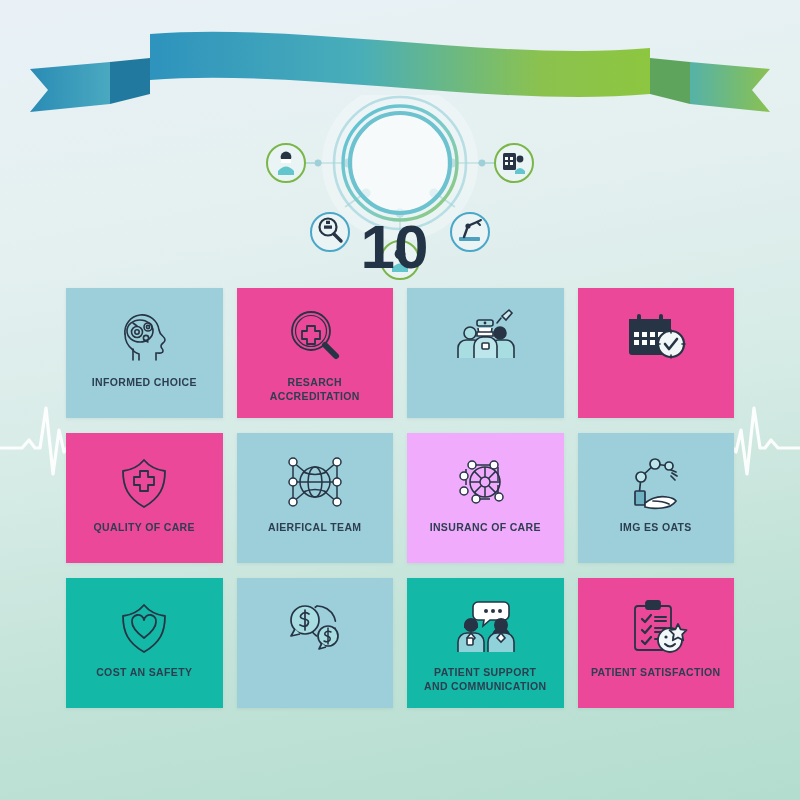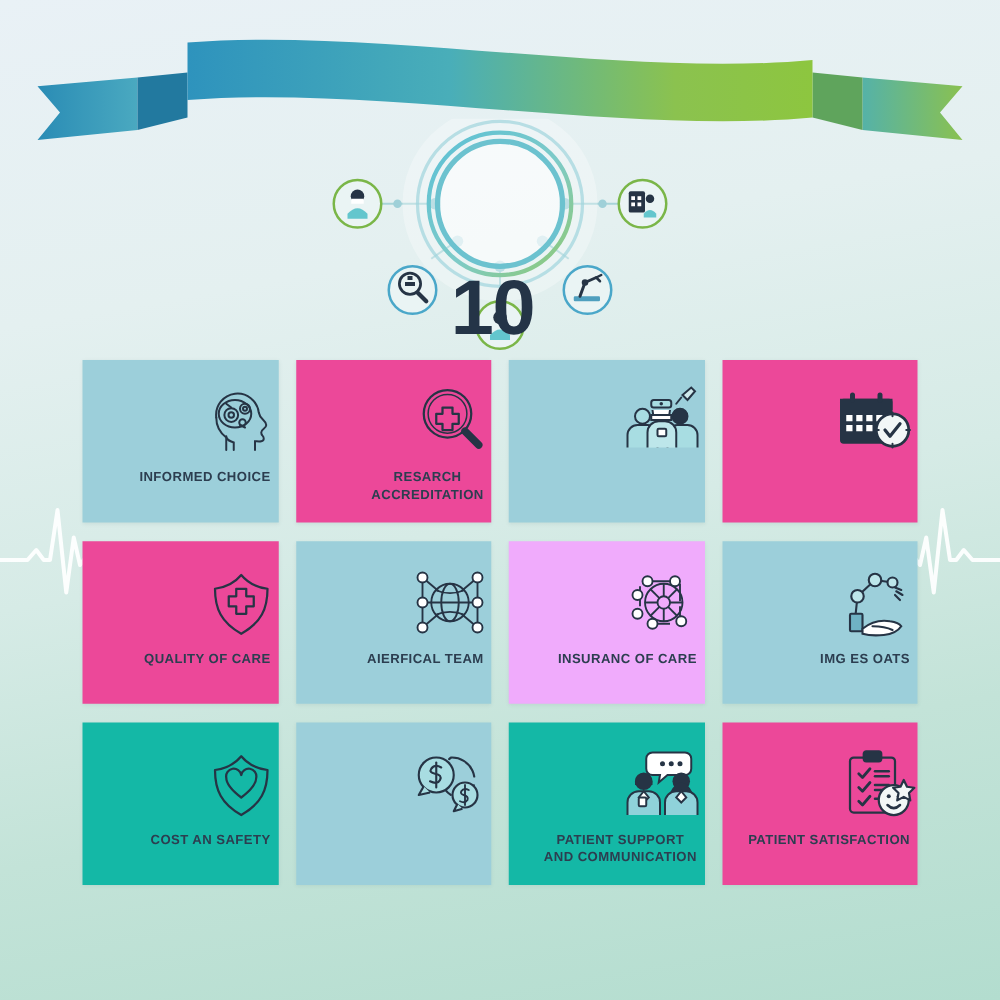--- a/index.html
+++ b/index.html
@@ -31,21 +31,21 @@
     position:absolute; left:66px; top:288px;
     width:668px;
     display:grid;
     grid-template-columns:repeat(4,1fr);
     grid-template-rows:repeat(3,130px);
     gap:15px 14px;
   }
   .card {
     position:relative;
     display:flex; flex-direction:column;
-    align-items:flex-end; justify-content:flex-start;
+    align-items:center; justify-content:flex-start;
     padding-top:16px;
     box-shadow:0 1px 3px rgba(90,120,125,.13);
   }
   .card.tint-teal  { background:#9ccfda; }
   .card.tint-light { background:#ec4899; }
   .card.tint-mint  { background:#14b8a6; }
   .card.tint-pale  { background:#f0abfc; }
 
   .card-icon { height:66px; display:flex; align-items:center; justify-content:center; }
   .card-label {

